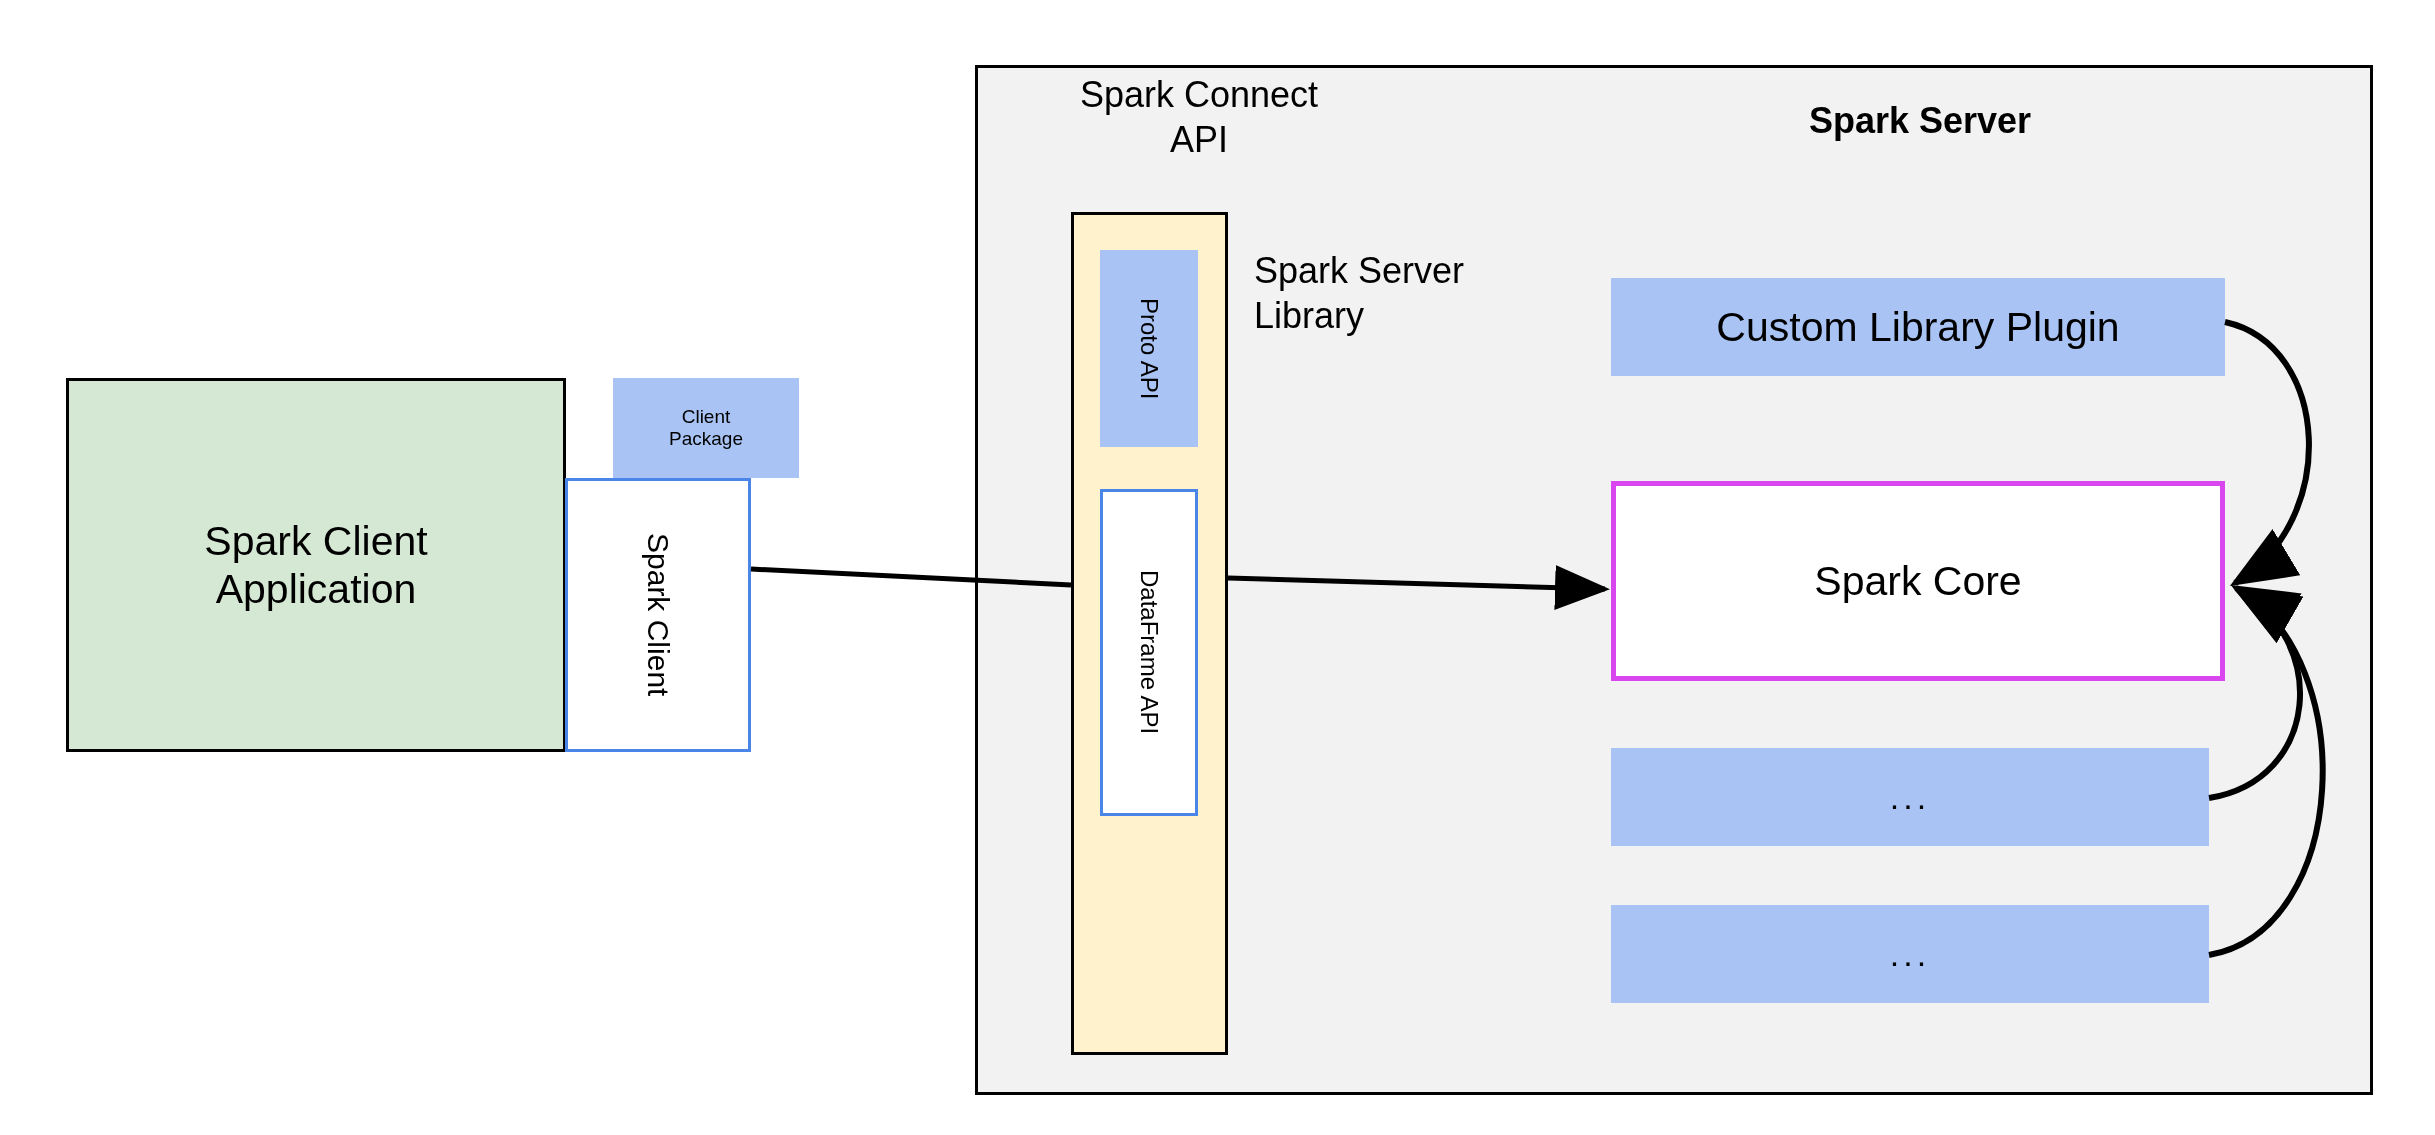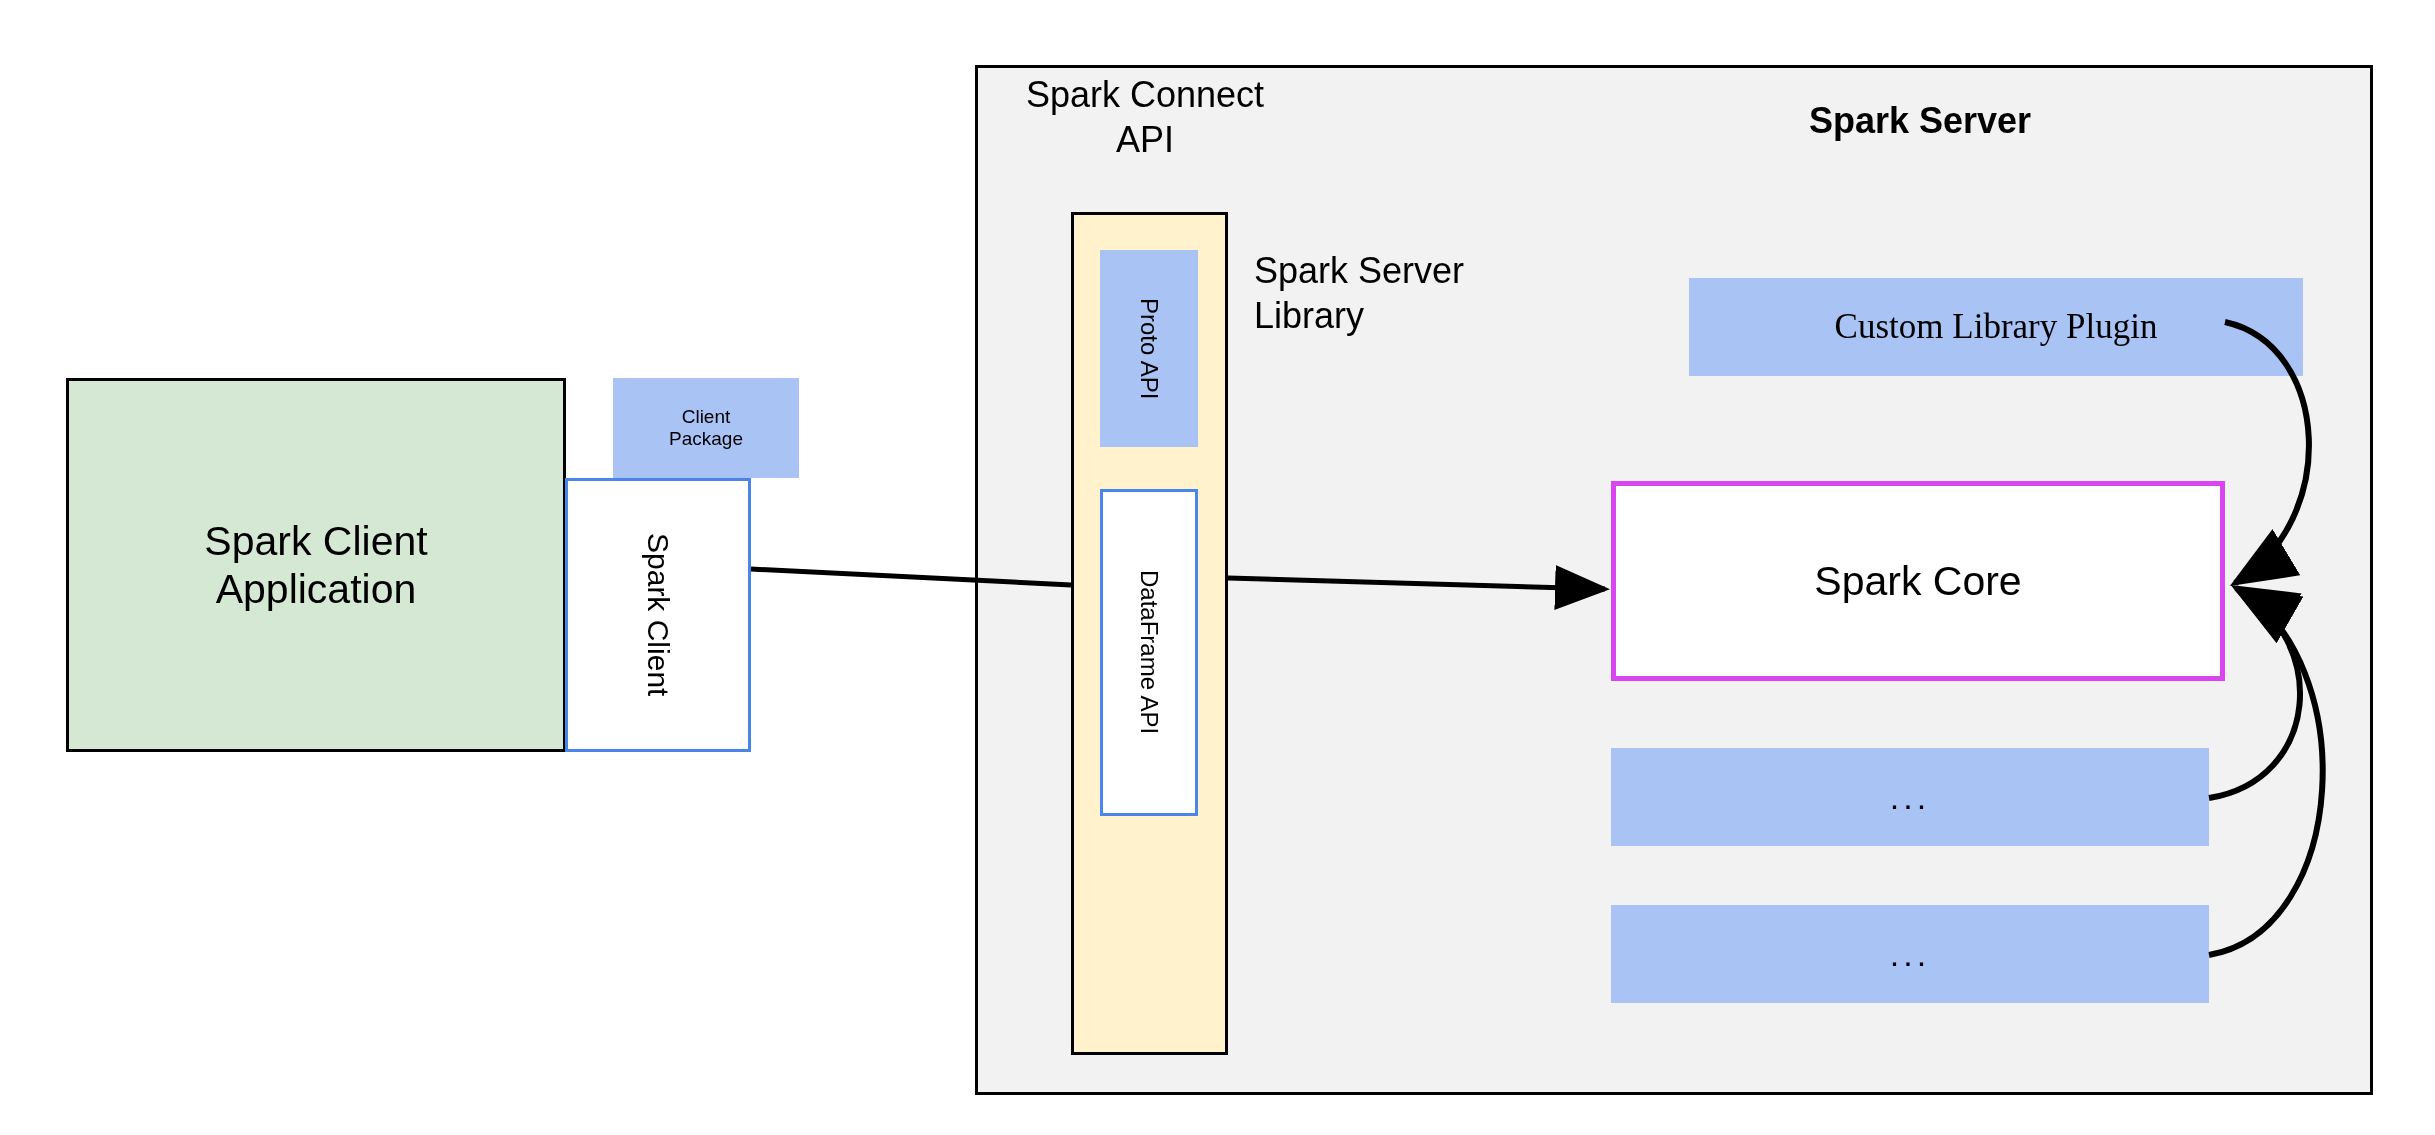--- a/index.html
+++ b/index.html
@@ -67,21 +67,21 @@
     left: 975px;
     top: 65px;
     width: 1398px;
     height: 1030px;
     background: #f2f2f2;
     border: 3px solid #000000;
     box-sizing: border-box;
   }
   #spark-connect-api-label {
     position: absolute;
-    left: 1000px;
+    left: 1054px;
     top: 72px;
     width: 290px;
     text-align: center;
     font-size: 36px;
     line-height: 1.25;
     white-space: pre-line;
   }
   #spark-server-title {
     position: absolute;
     left: 1620px;
@@ -128,28 +128,27 @@
     border: 3px solid #4a86e8;
     font-size: 24px;
   }
   .vtext-rot {
     writing-mode: vertical-rl;
     text-orientation: mixed;
     white-space: nowrap;
   }
   
   #custom-library-plugin-box {
-    left: 1689px;
+    left: 1611px;
     top: 278px;
     width: 614px;
     height: 98px;
     background: #a9c4f4;
     border: none;
-    font-size: 35px;
-    font-family: Liberation Serif, serif;
+    font-size: 41px;
   }
   #spark-core-box {
     left: 1611px;
     top: 481px;
     width: 614px;
     height: 200px;
     background: #ffffff;
     border: 5px solid #d946ef;
     font-size: 41px;
   }

